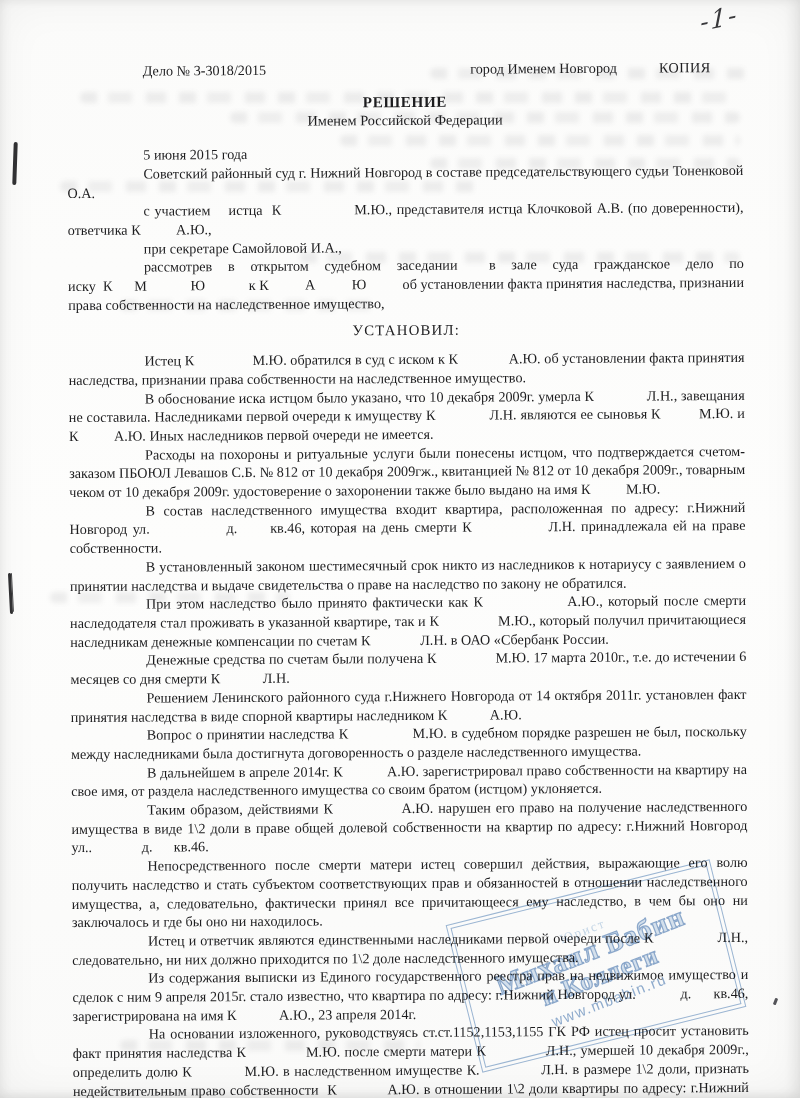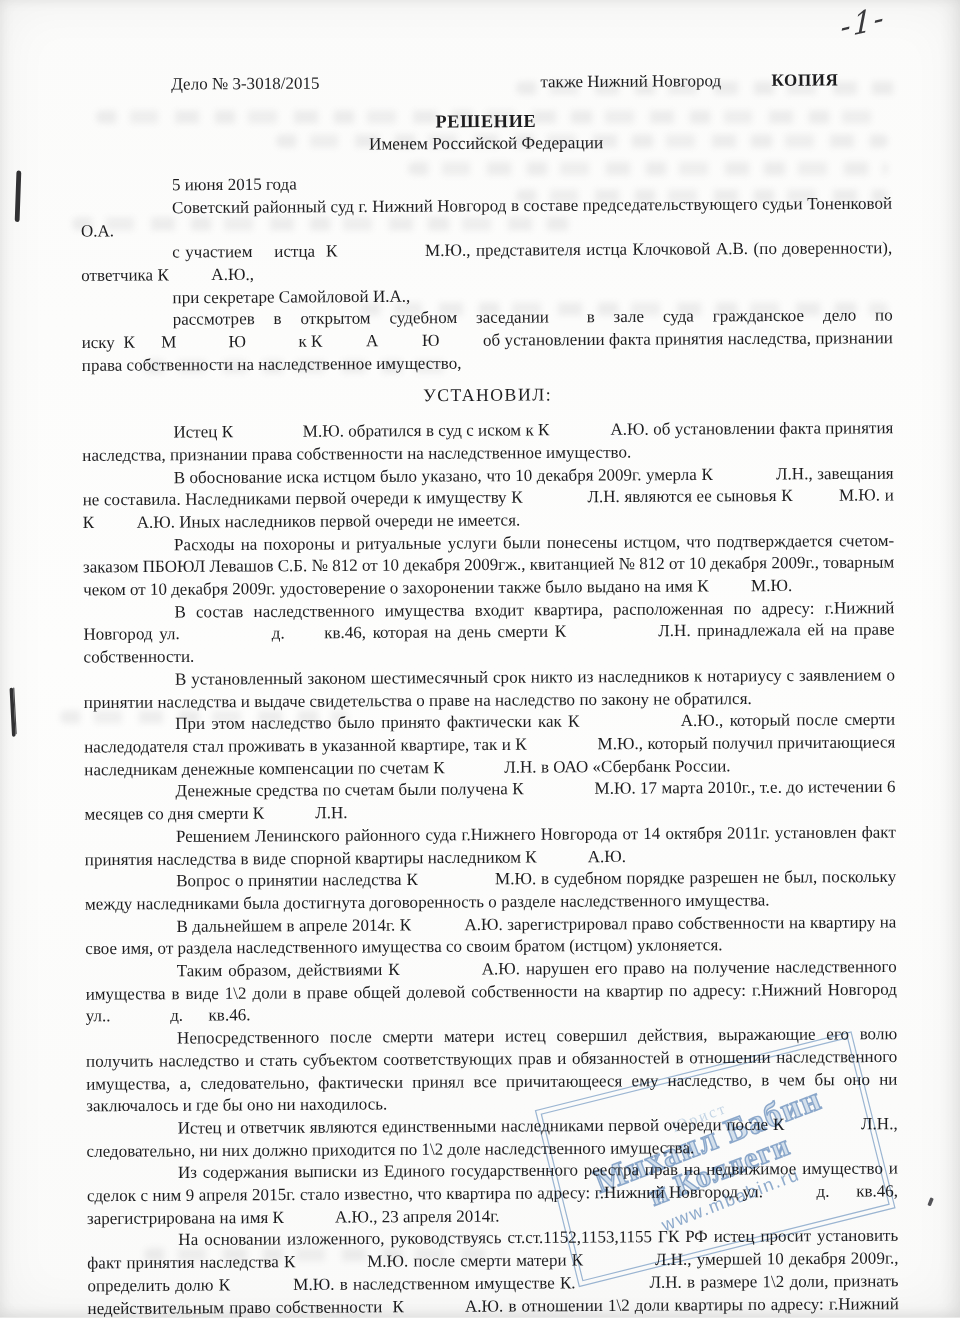--- a/index.html
+++ b/index.html
@@ -30,21 +30,21 @@
   .b7{top:252px;left:300px;width:440px;} .b8{top:300px;left:120px;width:260px;}
   .b9{top:592px;left:50px;width:240px;} .b10{top:1040px;left:120px;width:300px;}
 
   .doc{
     position:absolute; left:70px; top:60px; width:676px; z-index:1;
     transform:rotate(-0.35deg);
     font-size:14.2px; line-height:18.7px;
   }
   .header-row{ display:flex; align-items:baseline; padding-left:76px; }
   .header-row .sp{ flex:1; } .header-row .g2{ width:42px; }
-  .copy{ margin-right:44px; letter-spacing:.5px;font-weight:bold; }
+  .copy{ margin-right:32px; letter-spacing:.5px; }
   .title{ text-align:center; margin-top:14px; font-weight:bold; font-size:15.2px; letter-spacing:.6px; }
   .subtitle{ text-align:center; font-size:14.4px; }
   .intro{ margin-top:14px; }
   .para{ margin:0; text-align:justify; text-indent:76px; }
   .section-heading{ text-align:center; margin:9px 0 10px; letter-spacing:1.2px; font-size:14.8px; }
 
   
   .pagenum{
     position:absolute; top:4px; left:700px; z-index:4;
     font-size:25px; font-style:italic; color:#3a3a3d;
@@ -100,21 +100,21 @@
 
   <div class="pagenum">-1-</div>
   <div class="pen-mark pm1"></div>
   <div class="pen-mark pm2"></div>
   <div class="pen-dot"></div>
 
   <div class="doc">
     <div class="header-row">
       <span>Дело № 3-3018/2015</span>
       <span class="sp"></span>
-      <span>также Нижний Новгород</span>
+      <span>город Именем Новгород</span>
       <span class="g2"></span>
       <span class="copy">КОПИЯ</span>
     </div>
 
     <div class="title">РЕШЕНИЕ</div>
     <div class="subtitle">Именем Российской Федерации</div>
 
     <div class="intro">
         <p class="para">5 июня 2015 года</p>
         <p class="para">Советский районный суд г. Нижний Новгород в составе председательствующего судьи Тоненковой О.А.</p>

